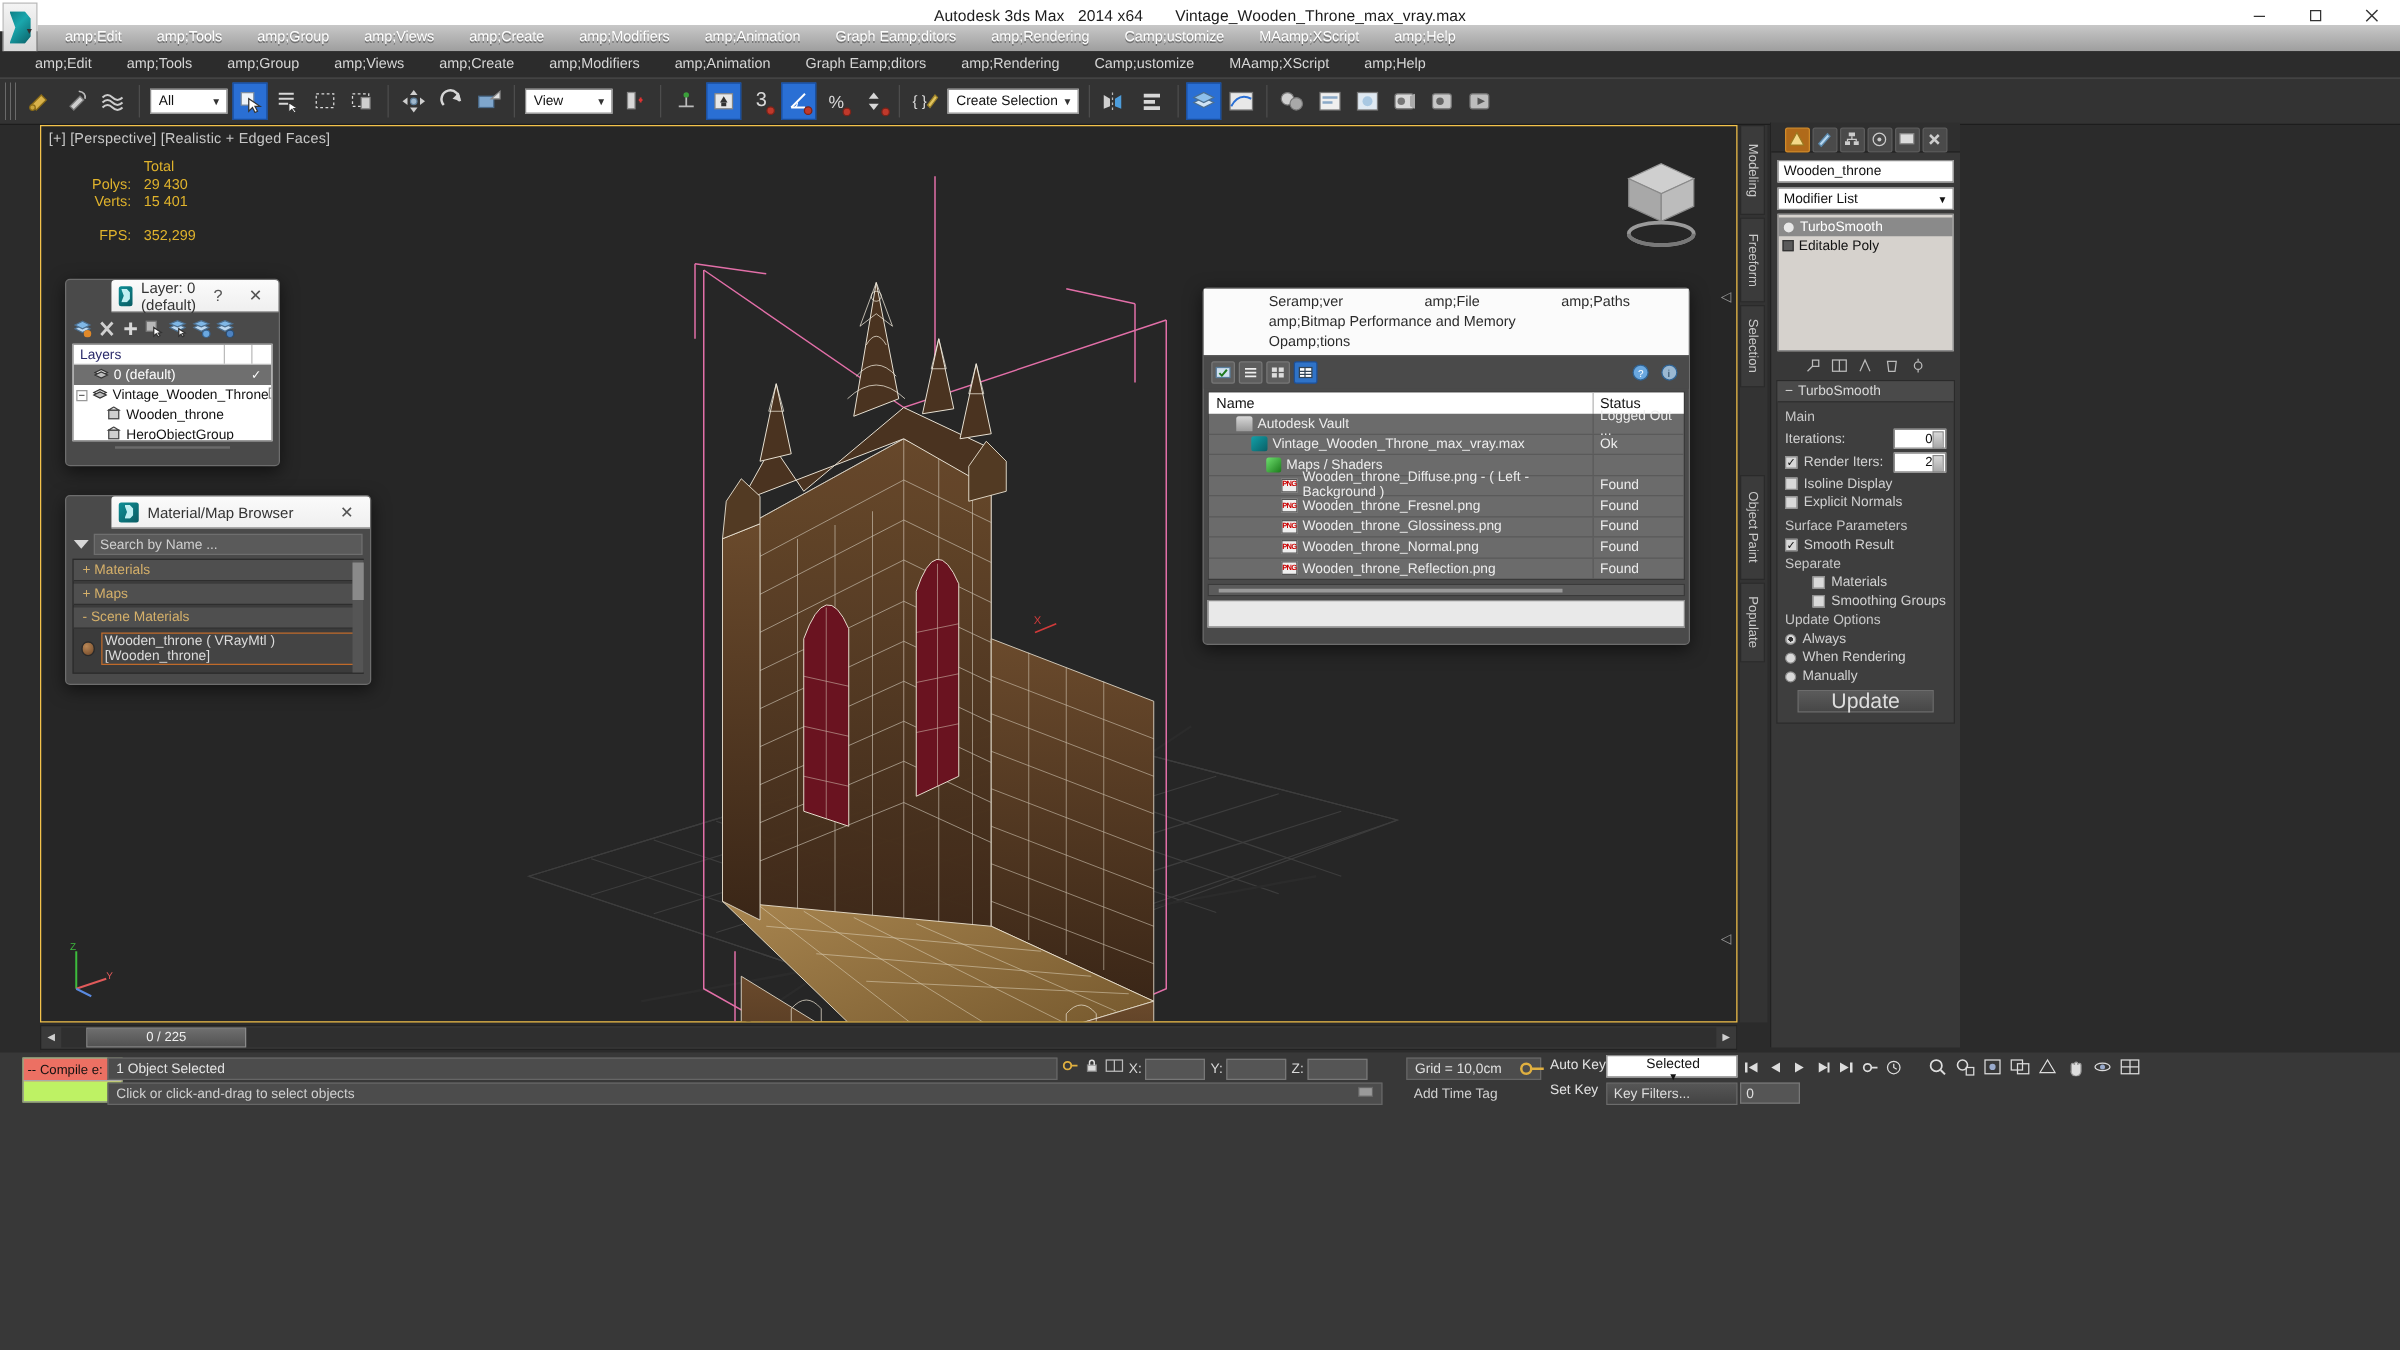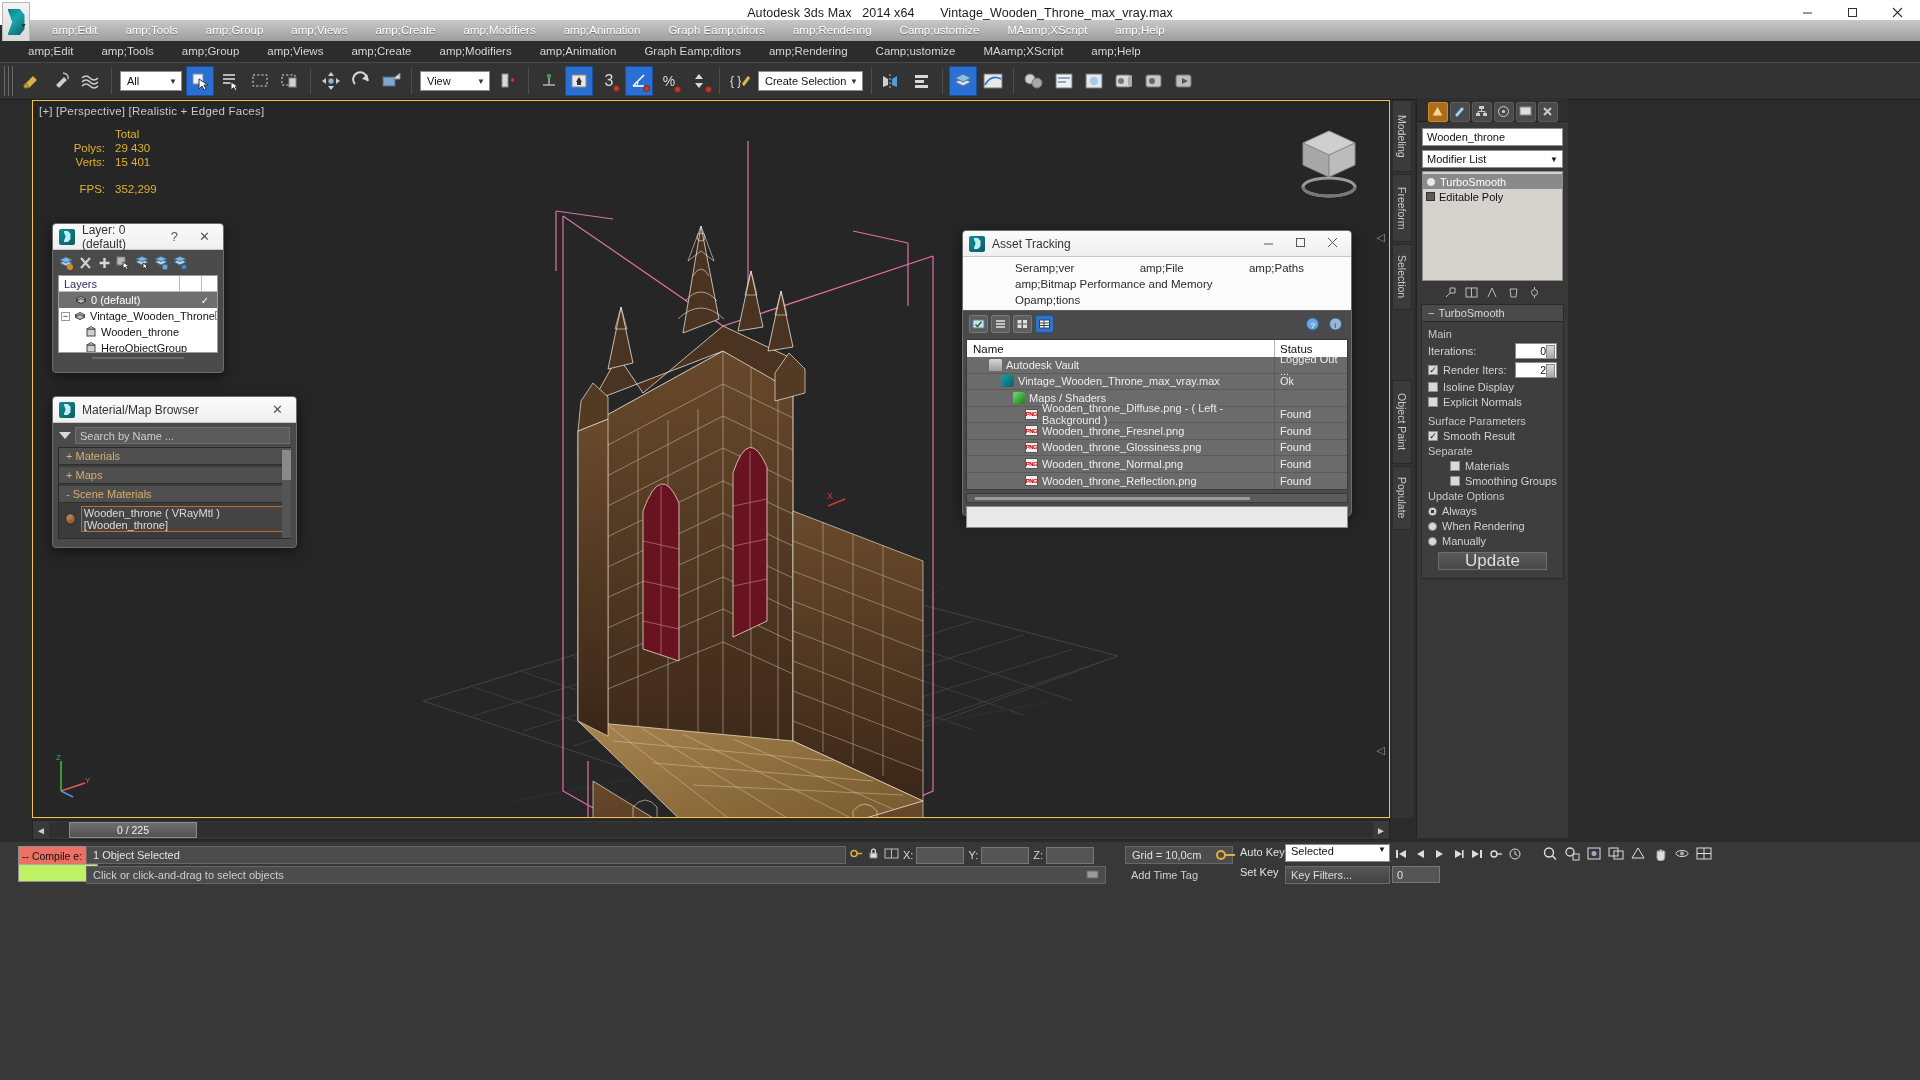--- a/index.html
+++ b/index.html
@@ -186,21 +186,21 @@
   .btnwide { margin: 5px 10px 2px; height: 18px; background: linear-gradient(#5b5b5b,#474747);
     border: 1px solid #6d6d6d; font-size: 17px; color: #ddd; display:flex;
     align-items:center; justify-content:center;}
 
   
   .win { position: absolute; background: #4a4a4a; border: 1px solid #6d6d6d;
          border-radius: 4px; box-shadow: 0 4px 14px rgba(0,0,0,.55); }
   .win-title {
     height: 26px; background: linear-gradient(180deg,#fbfbfb,#efefef);
     border-bottom: 1px solid #c7c7c7; border-radius: 3px 3px 0 0;
-    display: flex; align-items: center; padding: 0 6px; gap: 7px;
+    display: flex; align-items: center; padding: 0 6px; gap: 7px; margin-left: 36px;
   }
   .win-title .ic { width: 16px; height: 16px;
     background: linear-gradient(135deg,#0e8f96,#0a5c63); border-radius:2px;
     display:flex; align-items:center; justify-content:center;}
   .win-title .ic i { width:7px;height:11px; background:#bfeff2;
     clip-path: polygon(0 0, 62% 0, 100% 25%, 100% 75%, 62% 100%, 0 100%, 30% 50%); }
   .win-title .tt { font-size: 12px; color: #333; flex: 1; }
   .win-title .wb { font-size: 13px; color: #555; padding: 0 7px; }
 
   
@@ -309,21 +309,21 @@
   .coordfield .inp { width: 48px; height: 17px; background: #555; border: 1px solid #777;}
   .gridlbl { position: absolute; left: 1125px; top: 846px; width: 108px; height: 18px;
     background: #4c4c4c; border: 1px solid #666; font-size: 11px; color: #e0e0e0;
     display:flex; align-items:center; padding-left: 6px;}
   .addtime { position: absolute; left: 1125px; top: 866px; width: 108px; height: 18px;
     font-size: 11px; color: #d0d0d0; display:flex; align-items:center; padding-left: 6px;}
   .autokey { position: absolute; left: 1240px; top: 846px; font-size: 11px; color:#e2e2e2;}
   .setkey { position: absolute; left: 1240px; top: 866px; font-size: 11px; color:#e2e2e2;}
   .selcombo { position: absolute; left: 1285px; top: 844px; width: 105px; height: 18px;
     background: #fff; border: 1px solid #8a8a8a; font-size: 11px; color:#111;
-    display:flex; justify-content:space-between; padding: 0 3px 0 5px;}
+    display:flex; align-items:center; justify-content:space-between; padding: 0 3px 0 5px; flex-direction: column;}
   .keyfilters { position: absolute; left: 1285px; top: 866px; width: 105px; height: 18px;
     background: linear-gradient(#565656,#434343); border: 1px solid #6c6c6c; font-size: 11px; color:#ddd;
     display:flex; align-items:center; padding-left: 5px;}
 
   .playctrls { position: absolute; left: 1392px; top: 844px; width: 140px; height: 20px;
     display:flex; align-items:center; gap:2px;}
   .pc { width: 17px; height: 17px; display:flex;align-items:center;justify-content:center;
         color:#ddd; font-size:9px;}
   .framefield { position: absolute; left: 1392px; top: 866px; width: 48px; height: 17px;
     background: #555; border: 1px solid #777; font-size: 11px; color: #e0e0e0;
@@ -1109,42 +1109,20 @@
         <span class="sw"></span>
         <span class="lbl">Wooden_throne  ( VRayMtl )  [Wooden_throne]</span>
       </div>
       <div class="mm-scroll">
         <div class="thumb"></div>
       </div>
     </div>
   </div>
 
   <div class="win" id="assetWin">
-    <div class="win-title">
-      <span class="ic">
-          <i></i>
-        </span>
-      <span class="tt">Asset Tracking</span>
-      <span class="wb">
-        <svg width="11" height="11" viewBox="0 0 11 11">
-            <line x1="1" y1="7" x2="10" y2="7" stroke="#555" stroke-width="1"></line>
-          </svg>
-      </span>
-      <span class="wb">
-        <svg width="11" height="11" viewBox="0 0 11 11">
-            <rect x="1.5" y="1.5" width="8" height="8" fill="none" stroke="#555"></rect>
-          </svg>
-      </span>
-      <span class="wb">
-        <svg width="11" height="11" viewBox="0 0 11 11">
-            <line x1="1" y1="1" x2="10" y2="10" stroke="#555"></line>
-            <line x1="10" y1="1" x2="1" y2="10" stroke="#555"></line>
-          </svg>
-      </span>
-    </div>
     <div class="at-menu">
       <div>
         <span>Seramp;ver</span>
         <span>amp;File</span>
         <span>amp;Paths</span>
         <span>amp;Bitmap Performance and Memory</span>
       </div>
       <div>
         <span>Opamp;tions</span>
       </div>

